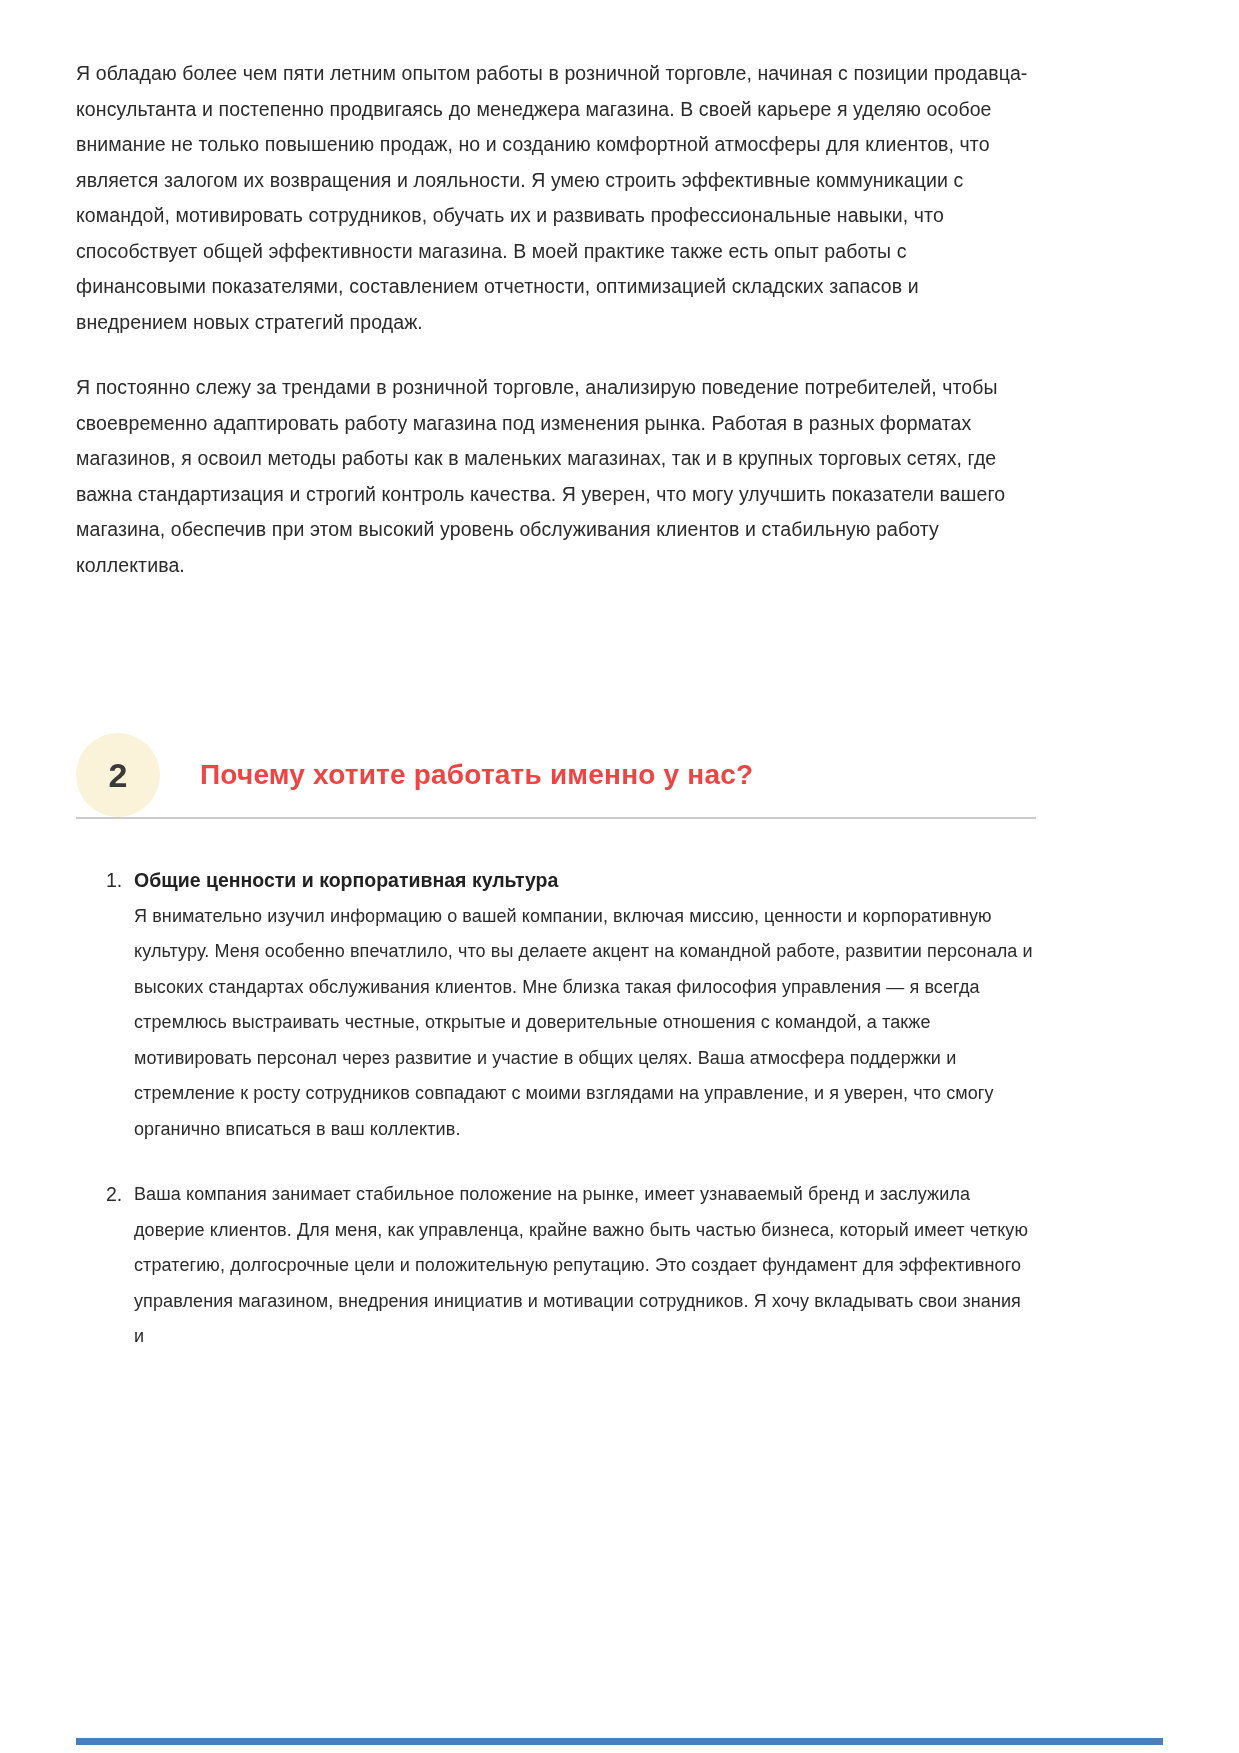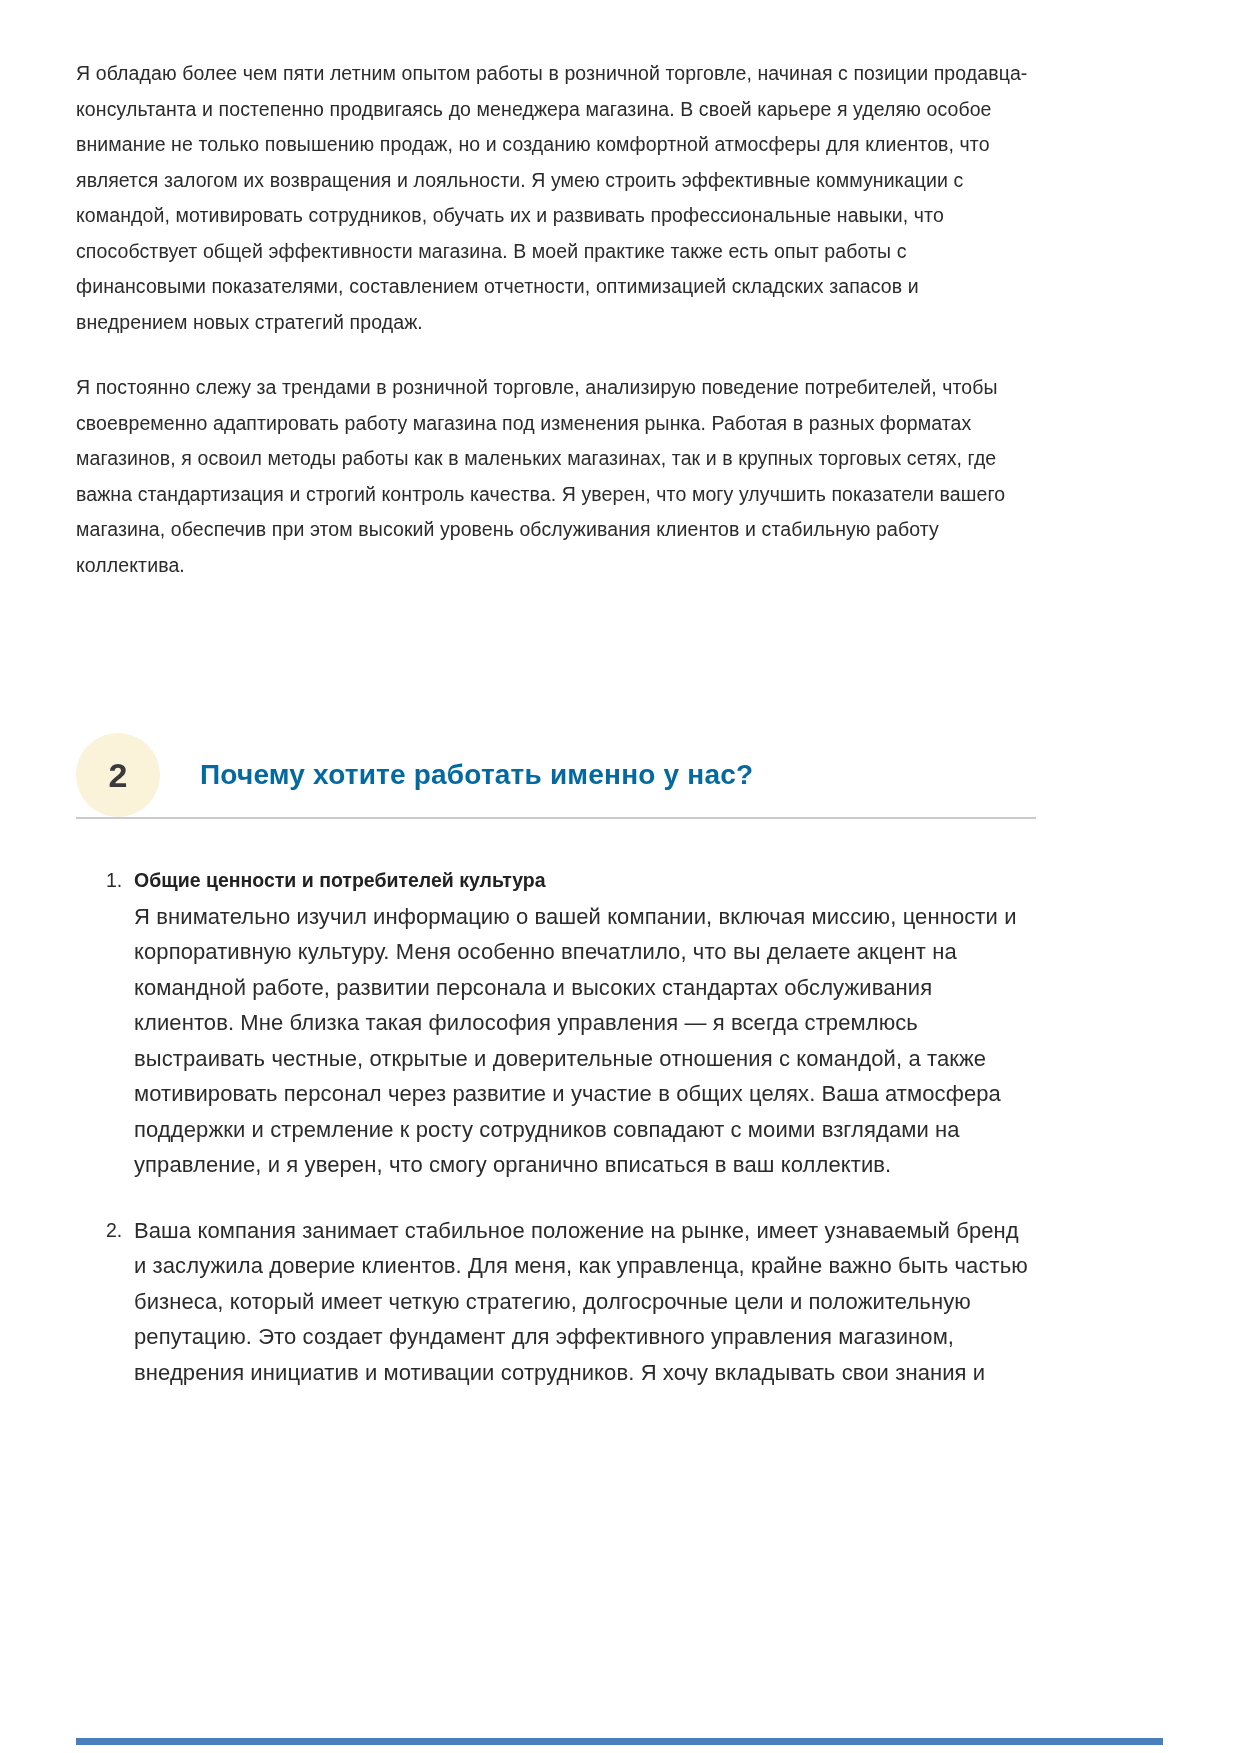--- a/index.html
+++ b/index.html
@@ -47,21 +47,21 @@
     flex: 0 0 84px;
   }
   .badge-num {
     font-size: 34px;
     font-weight: bold;
     color: #3a3a3a;
   }
   .section-title {
     font-size: 28px;
     font-weight: bold;
-    color: #0369a1;
+    color: #ef4444;
     letter-spacing: 0.2px;
   }
   .divider {
     width: 960px;
     height: 2px;
     background: #cbcbcb;
   }
   .qlist {
     margin-top: 44px;
     padding-left: 30px;
@@ -82,21 +82,21 @@
     width: 902px;
   }
   .qtitle {
     display: block;
     font-size: 19.5px;
     line-height: 35.5px;
     font-weight: bold;
     color: #222222;
   }
   .qtext {
-    font-size: 22px;
+    font-size: 18px;
     line-height: 35.5px;
     letter-spacing: 0.1px;
   }
   .footer-bar {
     position: absolute;
     left: 76px;
     top: 1738px;
     width: 1087px;
     height: 7px;
     background: #4a7ebd;
@@ -119,21 +119,21 @@
       <h2 class="section-title">Почему хотите работать именно у нас?</h2>
     </div>
 
     <div class="divider"></div>
 
     <ol class="qlist">
 
       <li class="qitem">
         <span class="qnum">1.</span>
         <div class="qbody">
-          <span class="qtitle">Общие ценности и потребителей культура</span>
+          <span class="qtitle">Общие ценности и корпоративная культура</span>
           <div class="qtext">Я внимательно изучил информацию о вашей компании, включая миссию, ценности и корпоративную культуру. Меня особенно впечатлило, что вы делаете акцент на командной работе, развитии персонала и высоких стандартах обслуживания клиентов. Мне близка такая философия управления — я всегда стремлюсь выстраивать честные, открытые и доверительные отношения с командой, а также мотивировать персонал через развитие и участие в общих целях. Ваша атмосфера поддержки и стремление к росту сотрудников совпадают с моими взглядами на управление, и я уверен, что смогу органично вписаться в ваш коллектив.</div>
         </div>
       </li>
 
       <li class="qitem">
         <span class="qnum">2.</span>
         <div class="qbody">
           <div class="qtext">Ваша компания занимает стабильное положение на рынке, имеет узнаваемый бренд и заслужила доверие клиентов. Для меня, как управленца, крайне важно быть частью бизнеса, который имеет четкую стратегию, долгосрочные цели и положительную репутацию. Это создает фундамент для эффективного управления магазином, внедрения инициатив и мотивации сотрудников. Я хочу вкладывать свои знания и</div>
         </div>
       </li>

